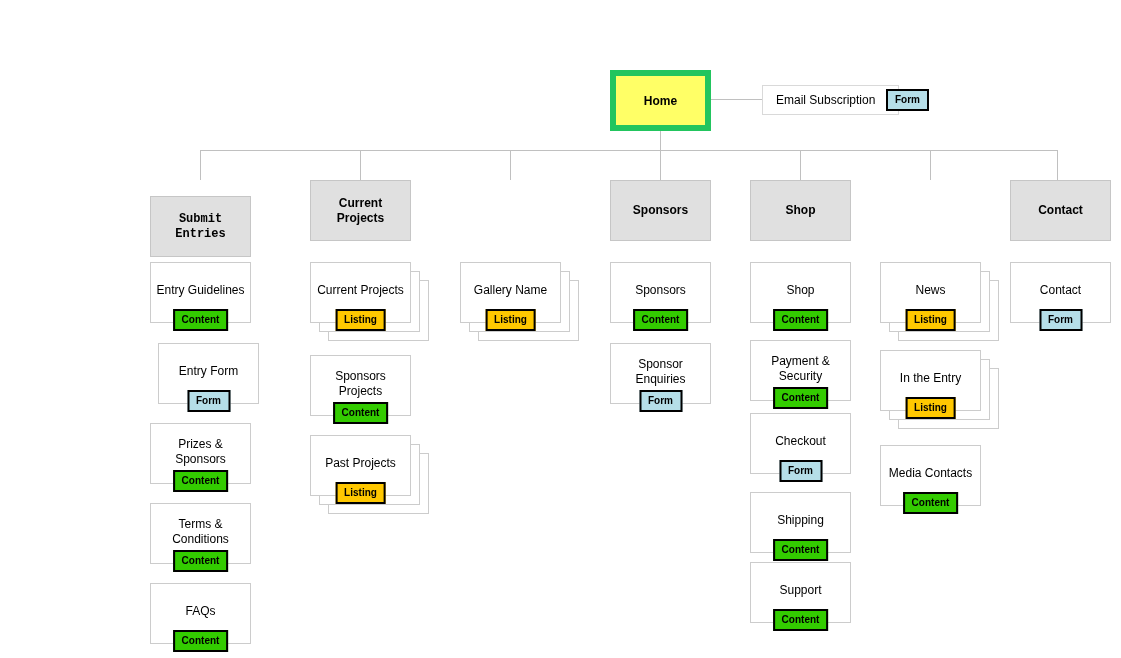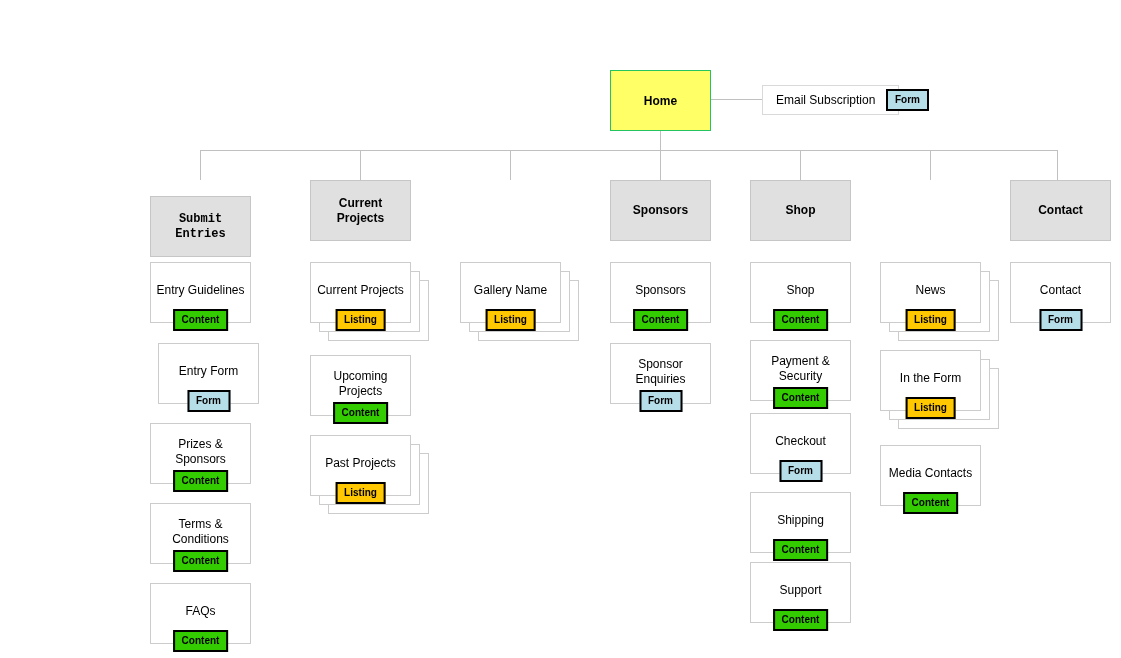--- a/index.html
+++ b/index.html
@@ -12,21 +12,21 @@
     background: #ffffff;
     overflow: hidden;
   }
 
   .line { position: absolute; background: var(--line, #c0c0c0); }
 
   .home-node {
     position: absolute; box-sizing: border-box;
     width: 101px; height: 61px;
     background: var(--home-fill, #ffff66);
-    border: 1px solid #22c55e;
+    border: 6px solid #22c55e;
     display: flex; align-items: center; justify-content: center;
     font-weight: bold; font-size: 12px; text-align: center;
   }
 
   .utility-node {
     position: absolute; box-sizing: border-box;
     width: 137px; height: 30px;
     background: #ffffff;
     border: 1px solid #d9d9d9;
     display: flex; align-items: center;
@@ -144,21 +144,21 @@
     <span class="badge badge-content">Content</span>
   </div>
 
   <div class="stack-back" style="left:328px; top:280px;"></div>
   <div class="stack-back" style="left:319px; top:271px;"></div>
   <div class="page-node" style="left:310px; top:262px;">
     <span class="node-label">Current Projects</span>
     <span class="badge badge-listing">Listing</span>
   </div>
   <div class="page-node" style="left:310px; top:355px;">
-    <span class="node-label">Upcoming Projects</span>
+    <span class="node-label">Sponsors Projects</span>
     <span class="badge badge-content">Content</span>
   </div>
   <div class="stack-back" style="left:328px; top:453px;"></div>
   <div class="stack-back" style="left:319px; top:444px;"></div>
   <div class="page-node" style="left:310px; top:435px;">
     <span class="node-label">Past Projects</span>
     <span class="badge badge-listing">Listing</span>
   </div>
 
   <div class="stack-back" style="left:478px; top:280px;"></div>
@@ -200,21 +200,21 @@
 
   <div class="stack-back" style="left:898px; top:280px;"></div>
   <div class="stack-back" style="left:889px; top:271px;"></div>
   <div class="page-node" style="left:880px; top:262px;">
     <span class="node-label">News</span>
     <span class="badge badge-listing">Listing</span>
   </div>
   <div class="stack-back" style="left:898px; top:368px;"></div>
   <div class="stack-back" style="left:889px; top:359px;"></div>
   <div class="page-node" style="left:880px; top:350px;">
-    <span class="node-label">In the Form</span>
+    <span class="node-label">In the Entry</span>
     <span class="badge badge-listing">Listing</span>
   </div>
   <div class="page-node" style="left:880px; top:445px;">
     <span class="node-label">Media Contacts</span>
     <span class="badge badge-content">Content</span>
   </div>
 
   <div class="page-node" style="left:1010px; top:262px;">
     <span class="node-label">Contact</span>
     <span class="badge badge-form">Form</span>

